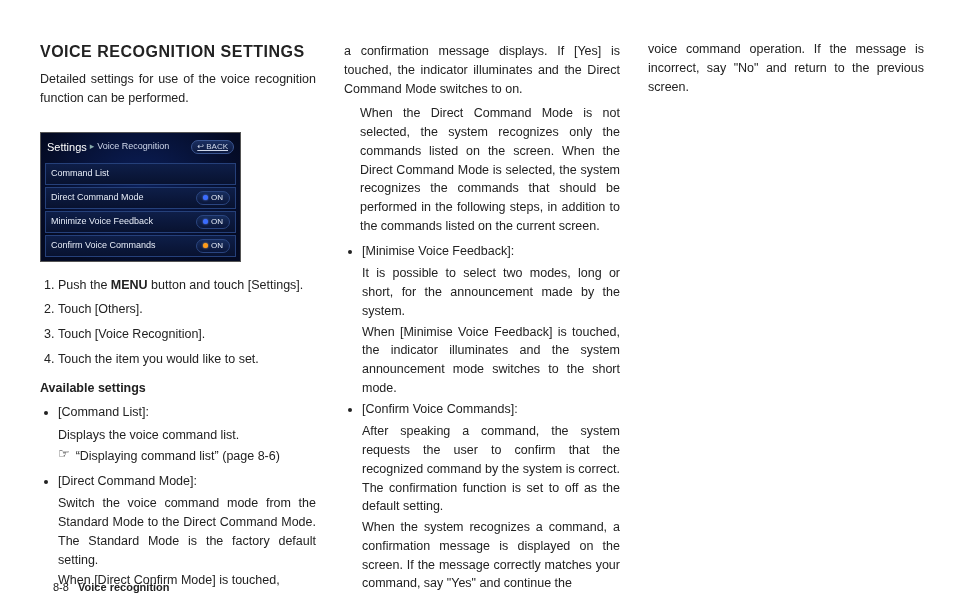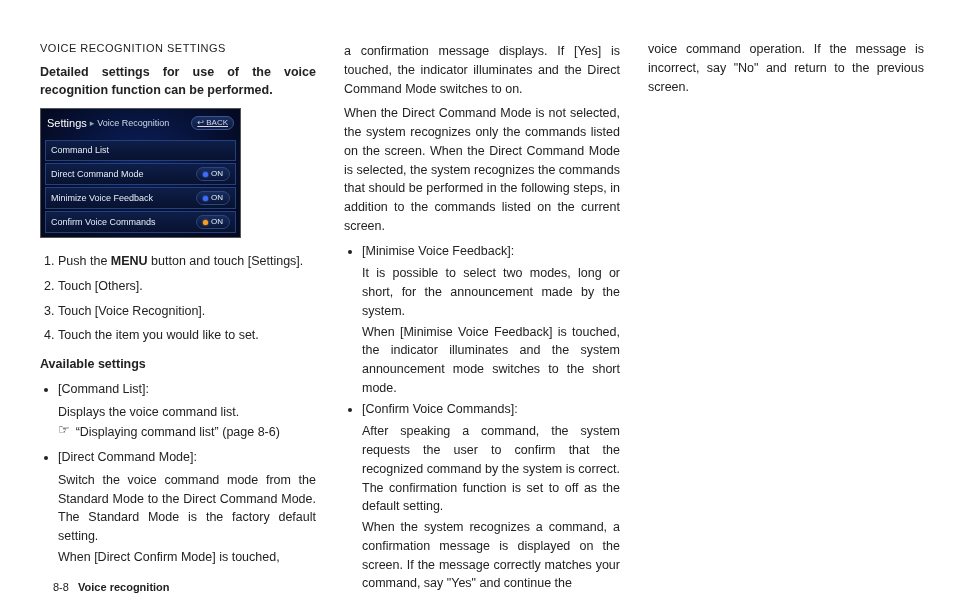--- a/index.html
+++ b/index.html
@@ -21,27 +21,27 @@
     height: 100%;
   }
   .col {
     flex: 1 1 0;
     min-width: 0;
     text-align: justify;
     line-height: 1.5;
   }
   h2.section-title {
     font-family: Arial, Helvetica, sans-serif;
-    font-weight: 400;
+    font-weight: 700;
     letter-spacing: 0.5px;
-    font-size: 11px;
+    font-size: 16px;
     margin: 0 0 6px 0;
     text-transform: uppercase;
   }
-  .intro { margin-bottom: 8px; font-weight: bold; }
+  .intro { margin-bottom: 24px; }
   
   .shot {
     background: radial-gradient(ellipse at 50% 40%, #0b1f5a 0%, #040a22 80%);
     color: #d9e1f2;
     border: 1px solid #555;
     box-sizing: border-box;
     width: 201px;
     margin: 0 0 14px 0;
     font-size: 9px;
     padding: 4px;
@@ -159,21 +159,21 @@
 
     <ul class="b">
       <li>[Direct Command Mode]:</li>
     </ul>
     <div class="sub">Switch the voice command mode from the Standard Mode to the Direct Command Mode. The Standard Mode is the factory default setting.</div>
     <div class="sub">When [Direct Confirm Mode] is touched,</div>
   </div>
 
   <div class="col">
     <div class="sub para" style="margin-left:0">a confirmation message displays. If [Yes] is touched, the indicator illuminates and the Direct Command Mode switches to on.</div>
-    <div class="sub para" style="margin-left:0">When the Direct Command Mode is not selected, the system recognizes only the commands listed on the screen. When the Direct Command Mode is selected, the system recognizes the commands that should be performed in the following steps, in addition to the commands listed on the current screen.</div>
+    <div class="sub para" style="margin-left:16px">When the Direct Command Mode is not selected, the system recognizes only the commands listed on the screen. When the Direct Command Mode is selected, the system recognizes the commands that should be performed in the following steps, in addition to the commands listed on the current screen.</div>
 
     <ul class="b">
       <li>[Minimise Voice Feedback]:</li>
     </ul>
     <div class="sub">It is possible to select two modes, long or short, for the announcement made by the system.</div>
     <div class="sub">When [Minimise Voice Feedback] is touched, the indicator illuminates and the system announcement mode switches to the short mode.</div>
 
     <ul class="b">
       <li>[Confirm Voice Commands]:</li>
     </ul>

